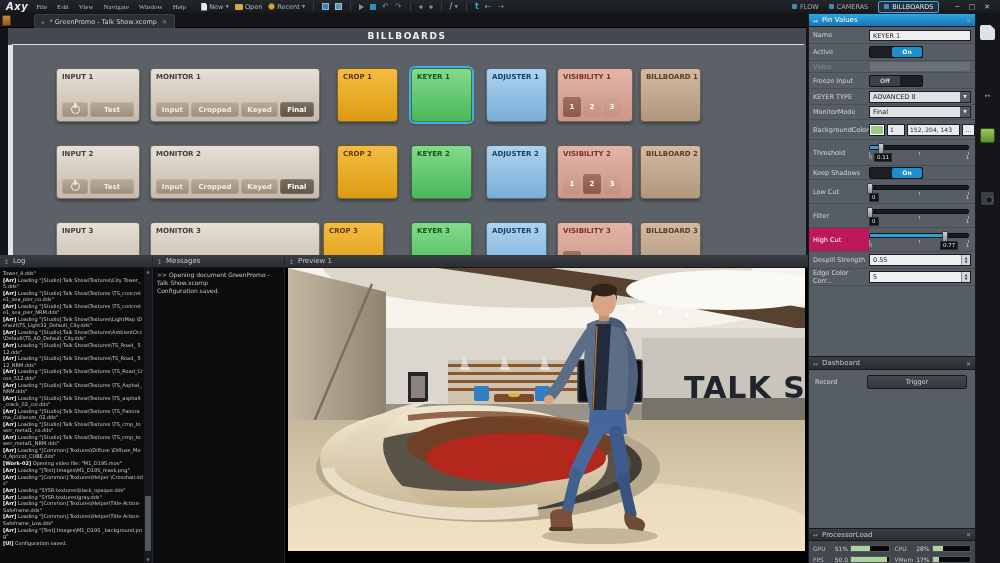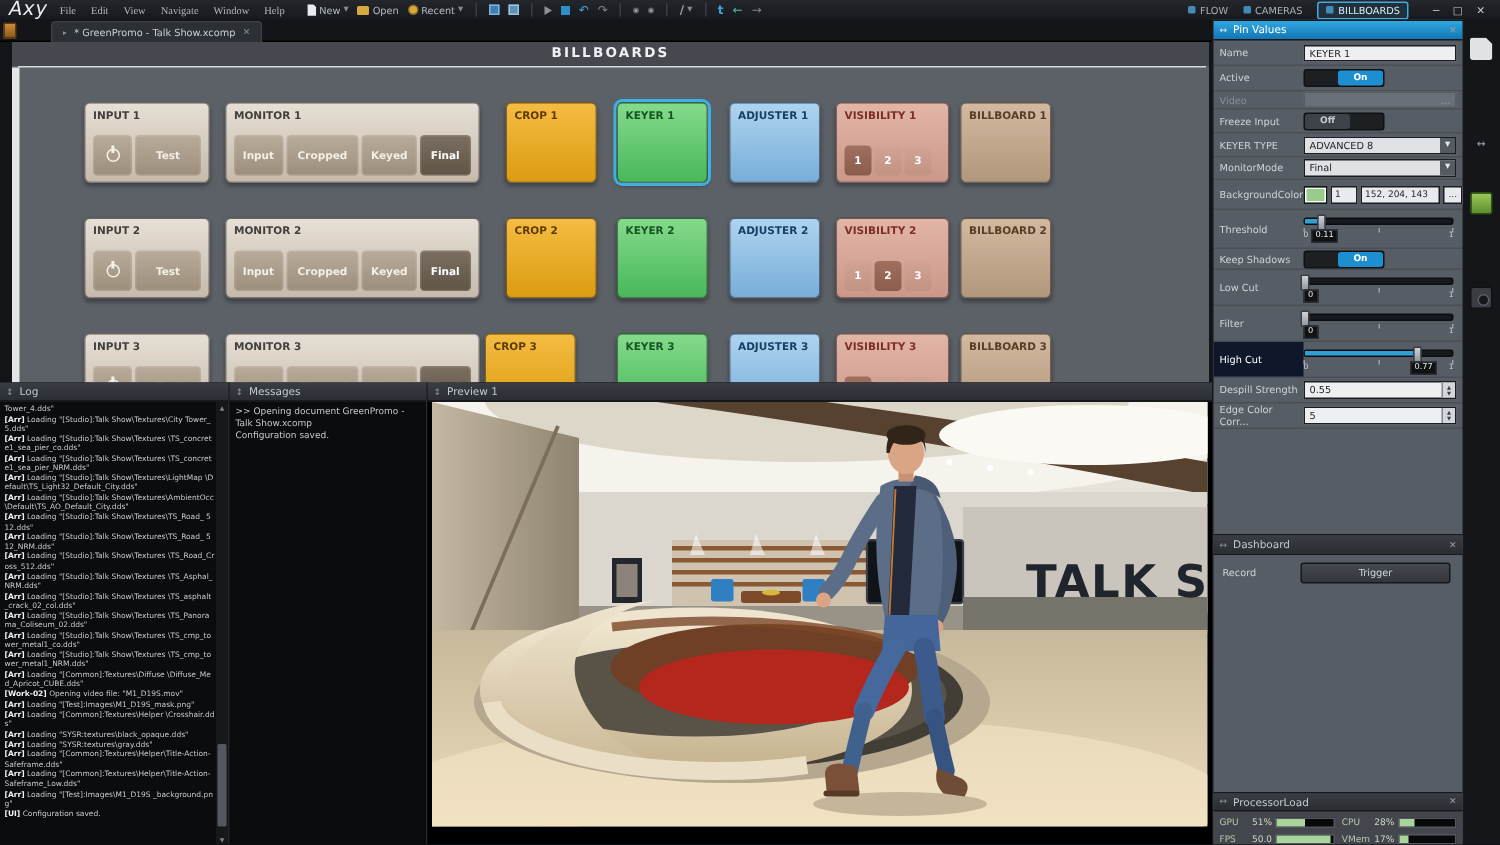--- a/index.html
+++ b/index.html
@@ -1,21 +1,21 @@
 <!DOCTYPE html>
 <html><head>
 <meta charset="utf-8">
 <style>
   html,body{margin:0;padding:0;background:#0d0f12;font-family:"DejaVu Sans",sans-serif;}
   #app{position:relative;width:1000px;height:563px;background:#121418;overflow:hidden;color:#c6cbd1;}
   *{box-sizing:border-box;}
 
   
   #menubar{position:absolute;left:0;top:0;width:1000px;height:13px;background:linear-gradient(#23262b,#17191d);display:flex;align-items:center;padding:0 4px;font-size:7px;color:#b2b8bf;}
-  #logo{font-style:italic;font-weight:normal;font-size:13px;color:#e8eaed;margin:0 8px 0 2px;letter-spacing:.5px;}
+  #logo{font-style:italic;font-weight:bold;font-size:10px;color:#e8eaed;margin:0 8px 0 2px;letter-spacing:.5px;}
   #menus{display:flex;gap:10px;font-family:Liberation Serif, serif;}
   .mi{cursor:default;}
   #toolbar{display:flex;align-items:center;gap:4px;margin-left:14px;}
   .tb{display:flex;align-items:center;gap:2px;padding:0 1px;}
   .tlabel{font-size:6.5px;color:#b2b8bf;}
   .tdd{font-size:4.5px;color:#858b92;}
   .tsep{width:1px;height:9px;background:#3a3e44;margin:0 3px;}
   .ticon{display:inline-block;}
   .s-doc{width:6px;height:8px;background:#e9ebee;clip-path:polygon(0 0,65% 0,100% 30%,100% 100%,0 100%);}
   .s-folder{width:8px;height:6px;background:#d8a93c;border-radius:1px;}
@@ -56,21 +56,21 @@
   .c-crop{background:linear-gradient(#f4bc42,#dc9c12);}
   .c-keyer{background:linear-gradient(#84da8b,#49b85a);}
   .c-adjuster{background:linear-gradient(#aed3ef,#78aed9);}
   .c-visibility{background:linear-gradient(#e2b5a7,#cb9788);}
   .c-billboard{background:linear-gradient(#d2b99f,#b1977c);}
   .bb-sel{box-shadow:0 0 0 2px #3fb0e4,0 2px 3px rgba(0,0,0,.35);}
   .bb-title{font-size:7px;font-weight:bold;padding:4px 0 0 5px;white-space:nowrap;}
   .t-beige{color:#42403c;}.t-crop{color:#5e3a04;}.t-keyer{color:#145521;}
   .t-adjuster{color:#173f66;}.t-visibility{color:#7c2f24;}.t-billboard{color:#573e24;}
   .bb-brow{position:absolute;left:5px;right:5px;bottom:4px;display:flex;gap:2px;}
-  .bb-btn{background:linear-gradient(#b9ab9a,#9d8e7c);border-radius:3px;color:#f3eee6;font-size:7px;font-weight:bold;display:flex;align-items:center;justify-content:center;height:27px;box-shadow:inset 0 0 0 1px rgba(255,255,255,.12);}
+  .bb-btn{background:linear-gradient(#b9ab9a,#9d8e7c);border-radius:3px;color:#f3eee6;font-size:7px;font-weight:bold;display:flex;align-items:center;justify-content:center;height:15px;box-shadow:inset 0 0 0 1px rgba(255,255,255,.12);}
   .bb-btn.dark{background:linear-gradient(#7b6f61,#5f5445);color:#fff;}
   .pwr{width:26px;}
   .tst{flex:1;}
   .mb-0{flex:.9;}.mb-1{flex:1.35;}.mb-2{flex:1;}.mb-3{flex:.95;}
   .vis-btn{width:18px;height:20px;background:linear-gradient(#d2a496,#c29282);border-radius:3px;color:#fff;font-size:7px;font-weight:bold;display:flex;align-items:center;justify-content:center;}
   .vis-btn.dark{background:linear-gradient(#a0705f,#8a5c4c);}
   .pwr-ic{width:9px;height:9px;border:1.5px solid #f5f1e9;border-radius:50%;position:relative;display:inline-block;}
   .pwr-ic::after{content:"";position:absolute;left:50%;top:-3px;transform:translateX(-50%);width:1.5px;height:5px;background:#f5f1e9;}
 
   
@@ -96,21 +96,21 @@
   #scene-wrap{position:absolute;left:3px;top:13px;width:517px;height:283px;}
   #scene-wrap svg{display:block;width:100%;height:100%;}
 
   
   #right-panel{position:absolute;left:808px;top:13px;width:168px;height:550px;background:#575d64;border:1px solid #17191c;}
   #pv{position:absolute;left:0;top:0;right:0;height:342px;overflow:hidden;}
   #pv-body{position:absolute;left:0;top:13px;right:0;bottom:0;display:flex;flex-direction:column;}
   .pv-row{display:flex;align-items:center;padding:0 4px;border-bottom:1px solid rgba(0,0,0,.14);flex:none;position:relative;}
   .pv-label{width:56px;font-size:6.5px;color:#ced3d8;flex:none;}
   .pv-label.dim{color:#868c93;}
-  .pv-label.hl{background:#0f172a;color:#fff;height:100%;display:flex;align-items:center;margin-left:-4px;padding-left:4px;width:60px;}
+  .pv-label.hl{background:#be185d;color:#fff;height:100%;display:flex;align-items:center;margin-left:-4px;padding-left:4px;width:60px;}
   .pv-input{width:102px;height:11px;background:#edeff1;border:1px solid #1b1d20;font-size:6.5px;color:#1c1e22;line-height:10px;padding-left:3px;}
   .pv-input.disabled{background:#6a7077;border-color:#585d63;color:#9aa0a6;text-align:right;padding-right:3px;}
   .pv-toggle{width:54px;height:12px;background:#1d2023;border:1px solid #101214;border-radius:2px;position:relative;display:inline-block;flex:none;}
   .pv-toggle .chip{position:absolute;top:0;left:0;width:30px;height:10px;background:#3d4248;color:#c3c8cd;font-size:6px;font-weight:bold;text-align:center;line-height:10px;border-radius:2px;}
   .pv-toggle.on .chip{left:auto;right:0;background:#1d8fd0;color:#fff;}
   .pv-select{width:102px;height:12px;display:flex;border:1px solid #1b1d20;background:#dfe2e5;}
   .sel-text{flex:1;font-size:6.5px;color:#1c1e22;line-height:10px;padding-left:3px;}
   .sel-btn{width:10px;background:#565b62;color:#e8eaec;font-size:4.5px;text-align:center;line-height:10px;flex:none;}
   .pv-colorrow{display:flex;gap:2px;align-items:center;}
   .swatch{width:16px;height:12px;border:1px solid #14161a;box-shadow:inset 0 0 0 1px #fff;flex:none;}

